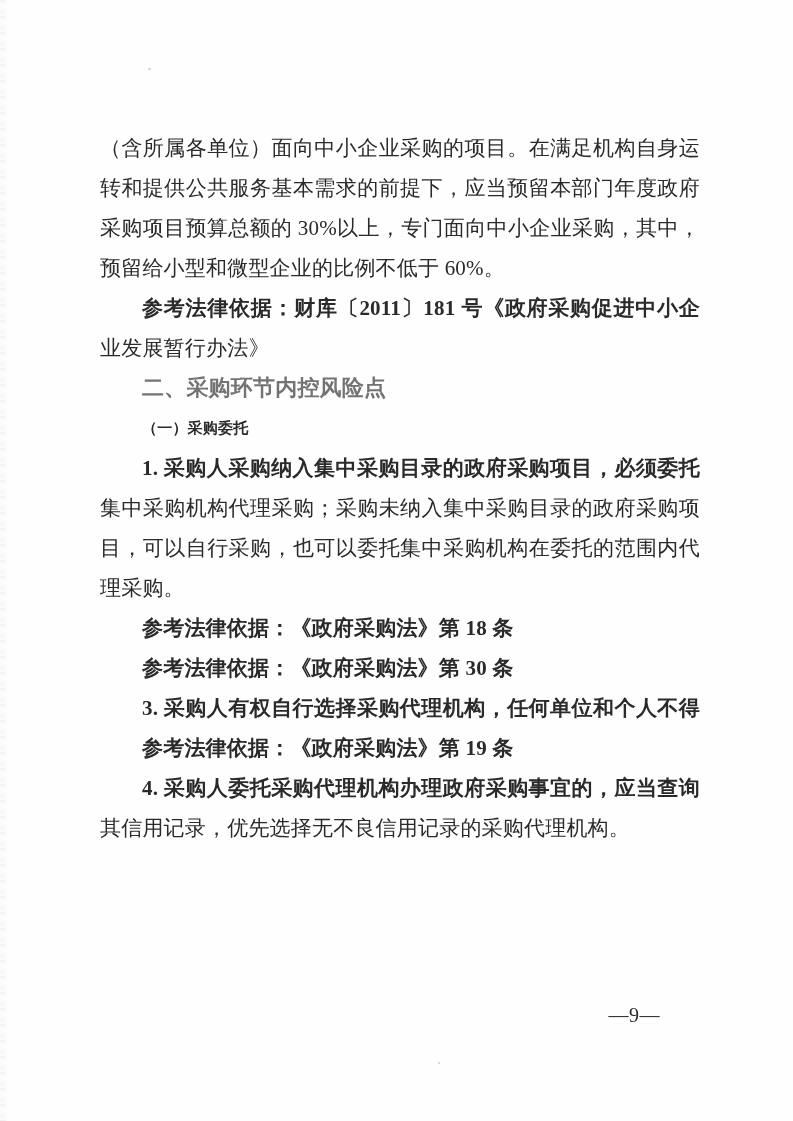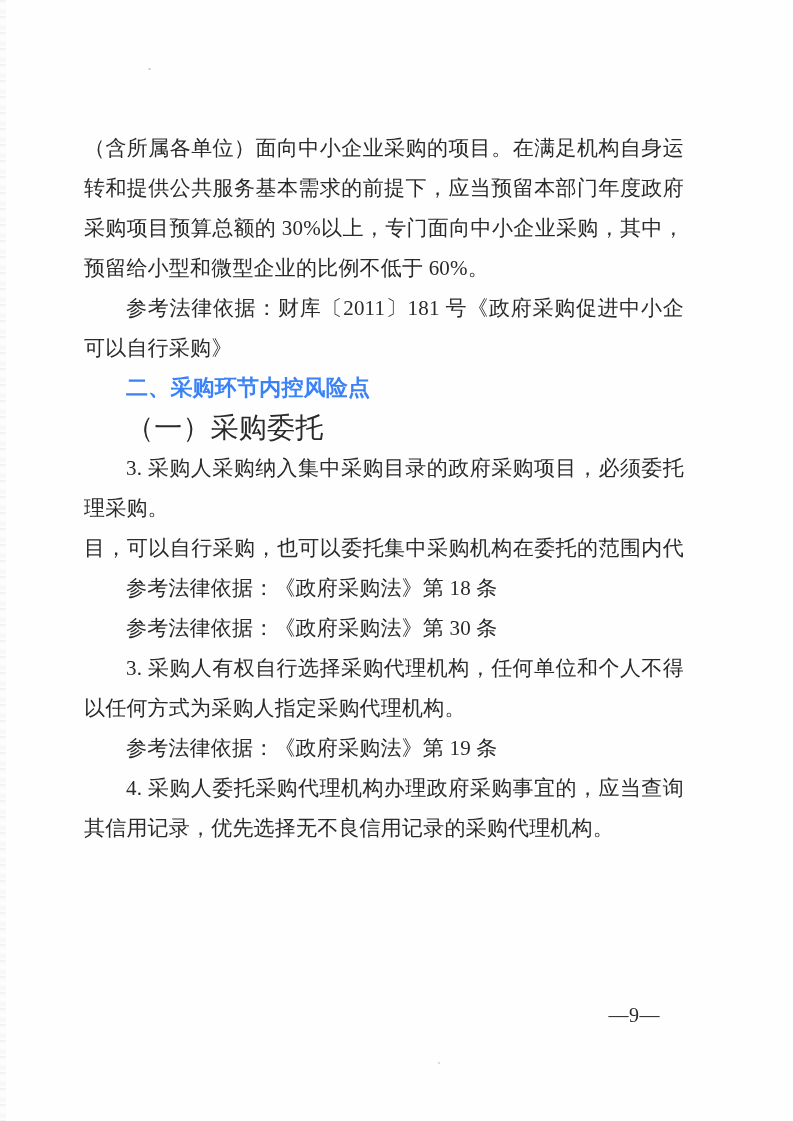--- a/index.html
+++ b/index.html
@@ -30,42 +30,42 @@
       rgba(255,255,255,0) 16px
     );
     opacity:.7;
   }
   .speck { position:absolute; background:#cfcfcf; border-radius:50%; }
   .speck.s1 { left:148px; top:68px;  width:3px; height:2px; }
   .speck.s2 { left:438px; top:1062px; width:2px; height:2px; }
 
   .content {
     position:absolute;
-    left:84px; top:0;
+    left:100px; top:0;
     width:600px;
     padding-top:128px;
   }
   .line {
     font-size:21px;
     line-height:40px;
     height:40px;
     letter-spacing:0.2px;
   }
   .fill {
     text-align:justify;
     text-align-last:justify;
   }
-  .indent { text-indent:42px; }
+  .indent { text-indent:42px;font-weight:bold; }
   .heading {
     font-family:"Liberation Sans","DejaVu Sans",sans-serif;
     font-weight:700;
     font-size:22px;
-    color:#3b82f6;
+    color:#737373;
   }
-  .subheading { font-size:28px; }
+  .subheading { font-size:15px; }
   .page-number {
     position:absolute;
     top:997px;
     right:133px;
     font-size:20px;
     line-height:36px;
     letter-spacing:0.5px;
     color:#2a2a2a;
   }
 </style>
@@ -81,49 +81,49 @@
 
     <section>
       <p class="line fill">（含所属各单位）面向中小企业采购的项目。在满足机构自身运</p>
       <p class="line fill">转和提供公共服务基本需求的前提下，应当预留本部门年度政府</p>
       <p class="line fill">采购项目预算总额的 30%以上，专门面向中小企业采购，其中，</p>
       <p class="line">预留给小型和微型企业的比例不低于 60%。</p>
     </section>
 
     <section>
       <p class="line indent fill">参考法律依据：财库〔2011〕181 号《政府采购促进中小企</p>
-      <p class="line">可以自行采购》</p>
+      <p class="line">业发展暂行办法》</p>
     </section>
 
     <section>
       <p class="line indent heading">二、采购环节内控风险点</p>
     </section>
 
     <section>
       <p class="line indent subheading">（一）采购委托</p>
     </section>
 
     <section>
-      <p class="line indent fill">3. 采购人采购纳入集中采购目录的政府采购项目，必须委托</p>
+      <p class="line indent fill">1. 采购人采购纳入集中采购目录的政府采购项目，必须委托</p>
+      <p class="line fill">集中采购机构代理采购；采购未纳入集中采购目录的政府采购项</p>
+      <p class="line fill">目，可以自行采购，也可以委托集中采购机构在委托的范围内代</p>
       <p class="line">理采购。</p>
-      <p class="line fill">目，可以自行采购，也可以委托集中采购机构在委托的范围内代</p>
     </section>
 
     <section>
       <p class="line indent">参考法律依据：《政府采购法》第 18 条</p>
     </section>
 
 
     <section>
       <p class="line indent">参考法律依据：《政府采购法》第 30 条</p>
     </section>
 
     <section>
       <p class="line indent fill">3. 采购人有权自行选择采购代理机构，任何单位和个人不得</p>
-      <p class="line">以任何方式为采购人指定采购代理机构。</p>
     </section>
 
     <section>
       <p class="line indent">参考法律依据：《政府采购法》第 19 条</p>
     </section>
 
     <section>
       <p class="line indent fill">4. 采购人委托采购代理机构办理政府采购事宜的，应当查询</p>
       <p class="line">其信用记录，优先选择无不良信用记录的采购代理机构。</p>
     </section>

